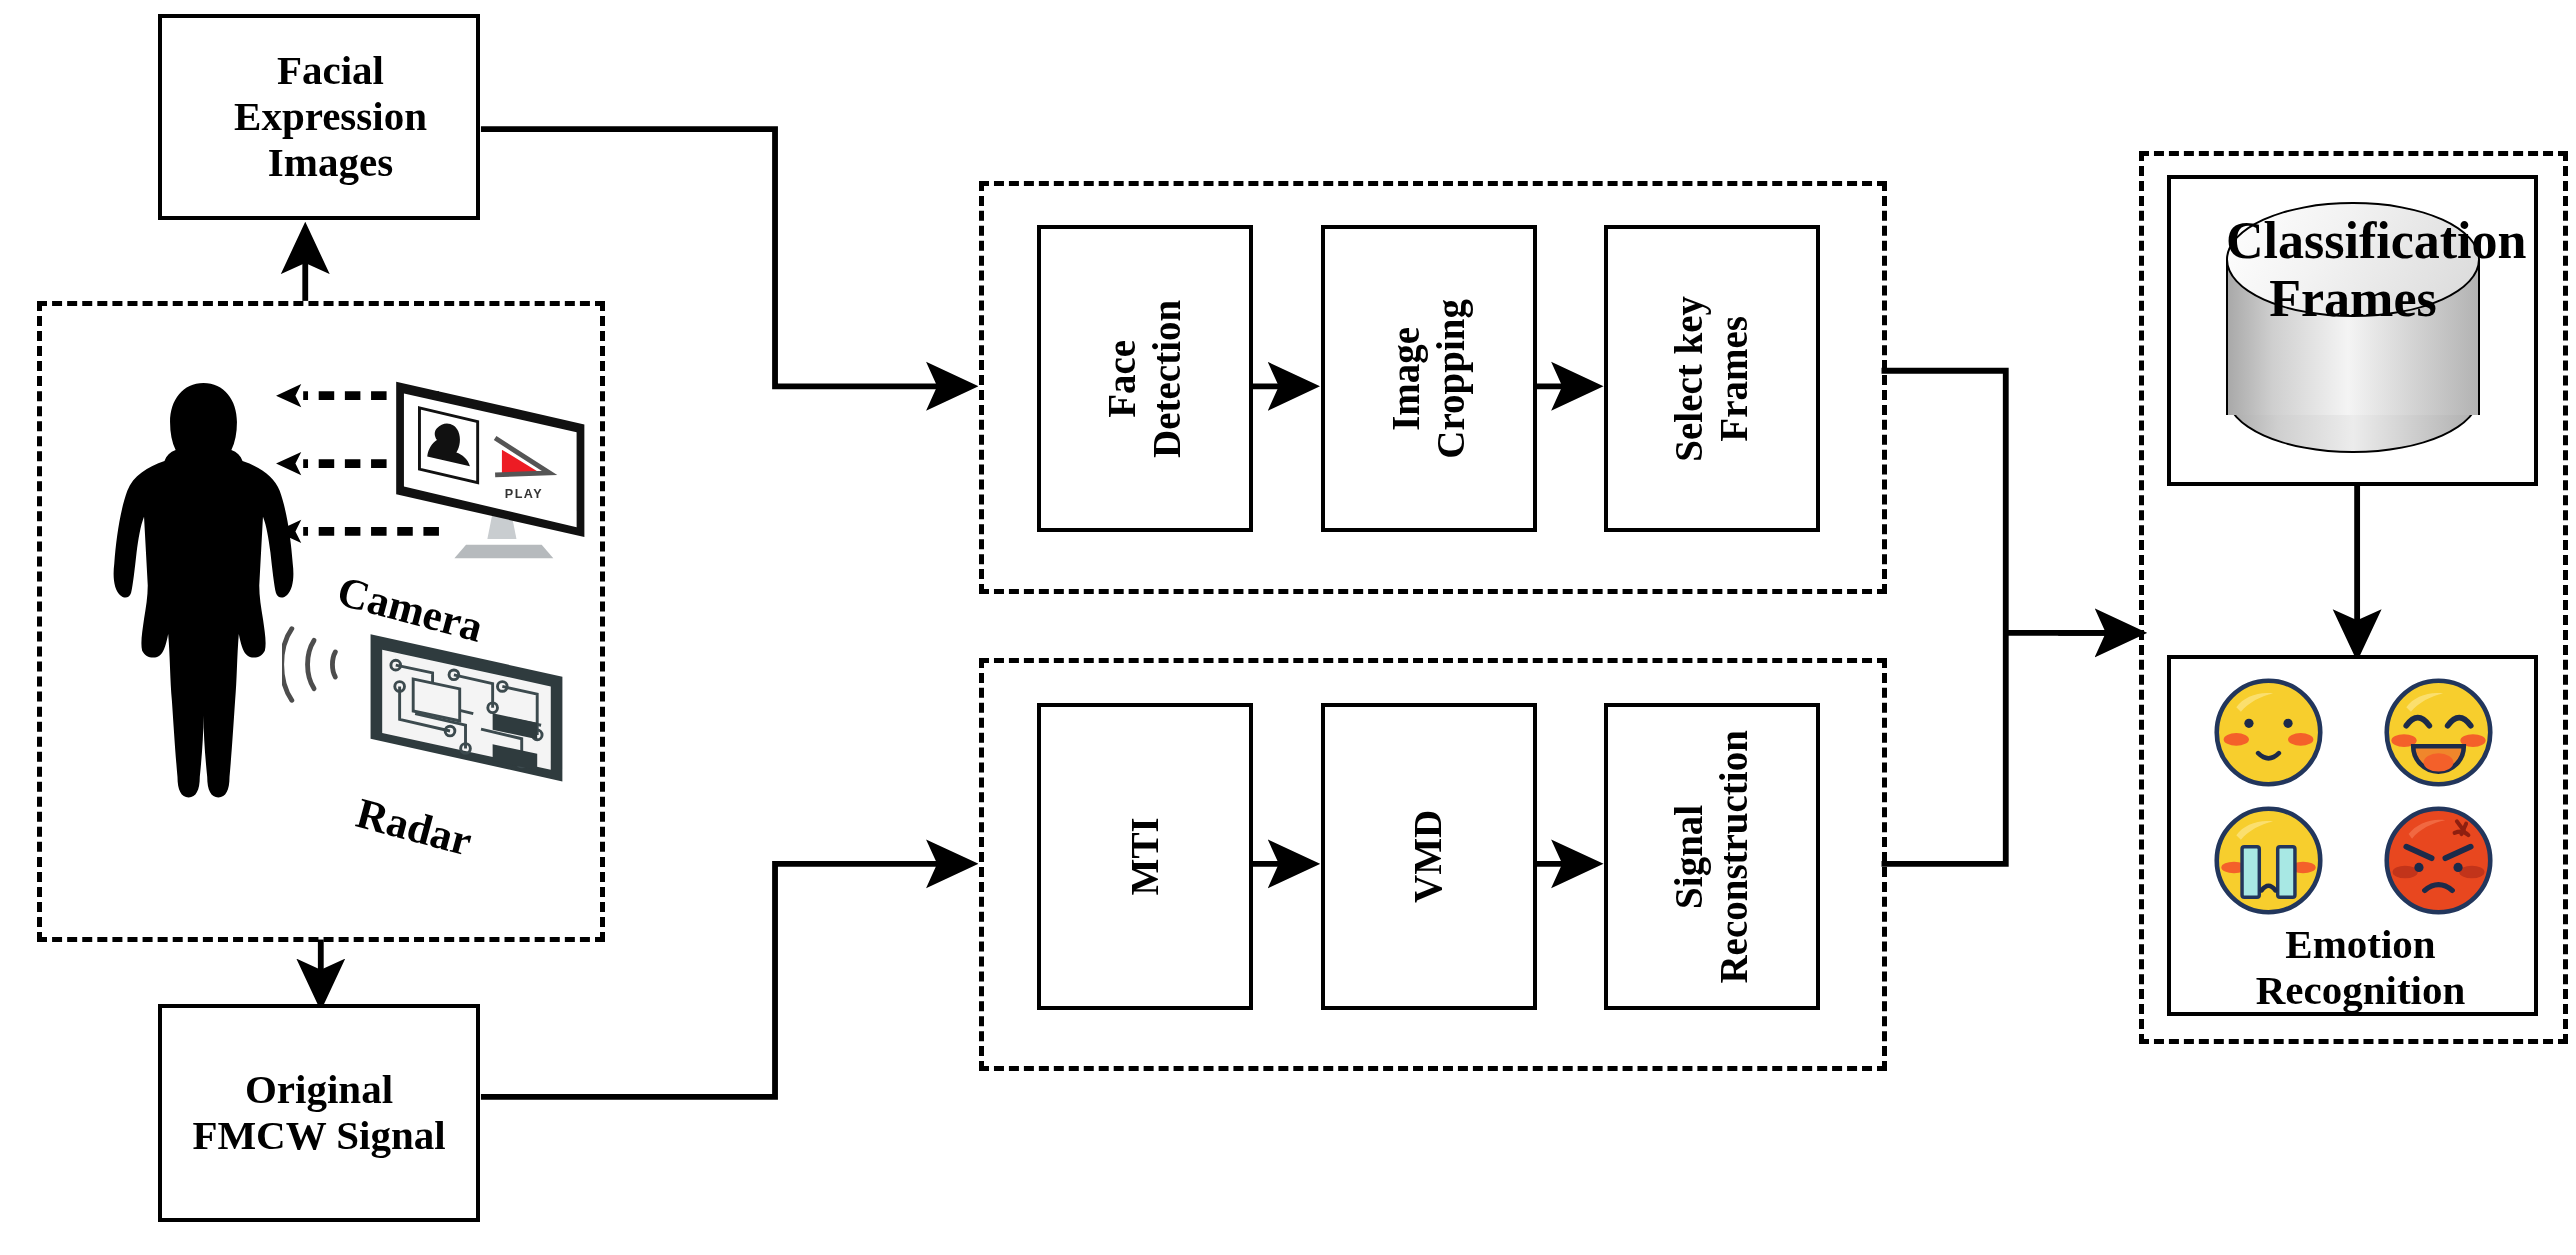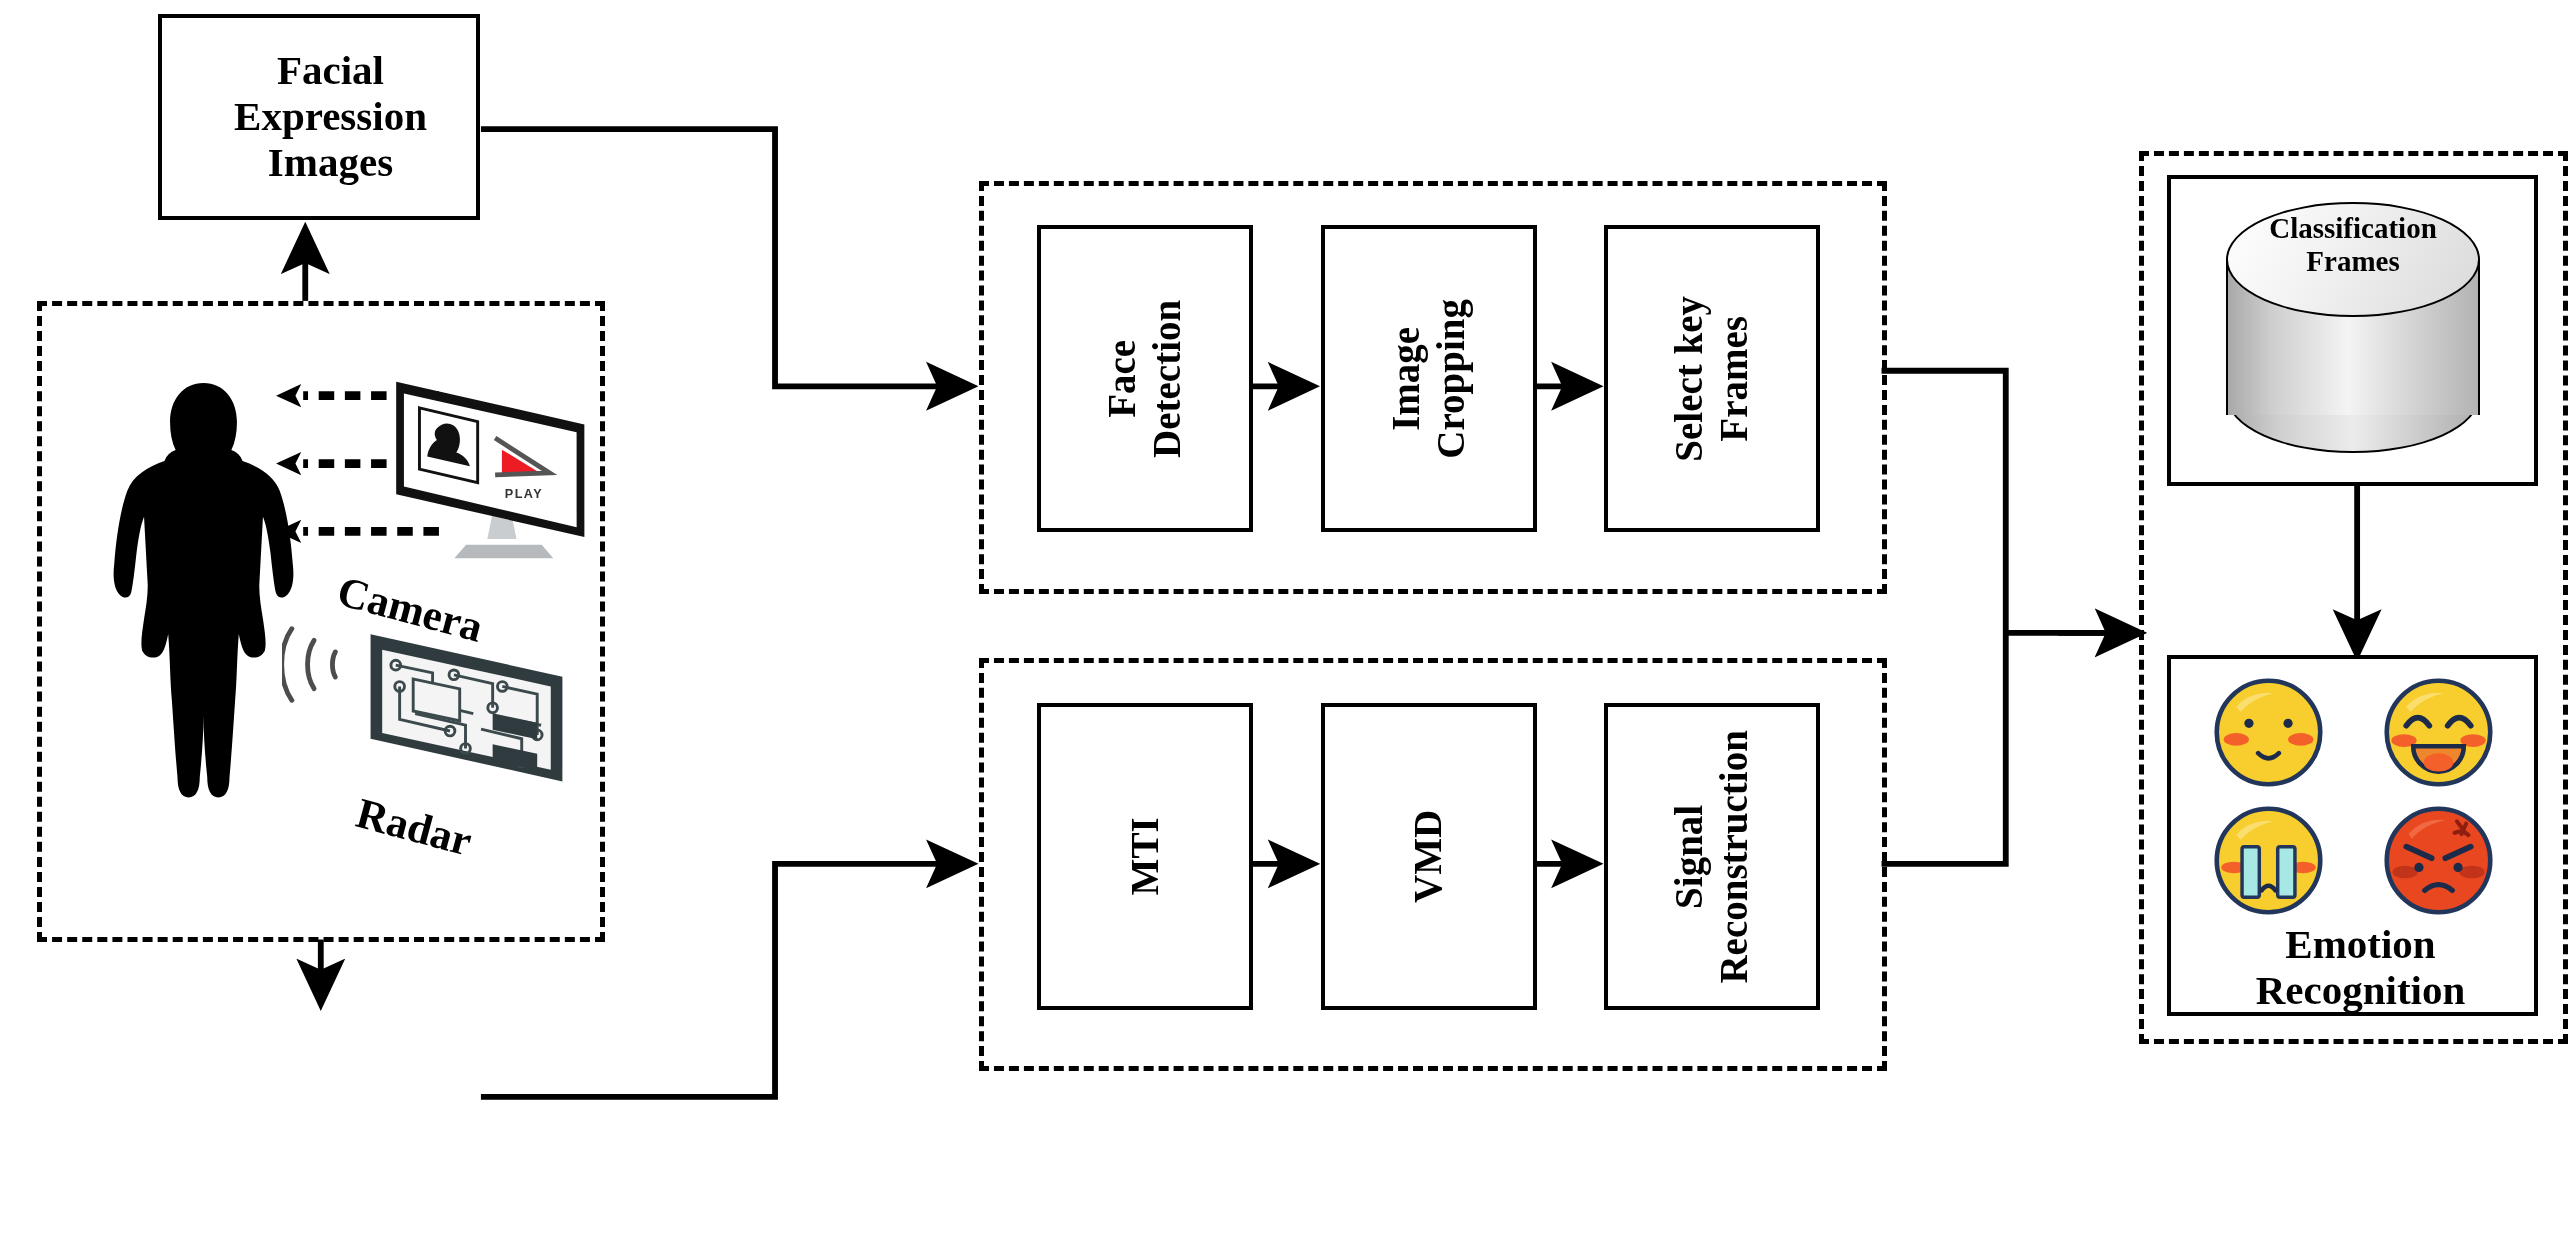--- a/index.html
+++ b/index.html
@@ -33,21 +33,21 @@
   .cyl-top{position:absolute;left:0;top:0;width:100%;height:46%;
            border:2.9px solid #000;border-radius:50%;box-sizing:border-box;
            background:linear-gradient(120deg,#ffffff 0%,#f2f2f2 40%,#d9d9d9 100%);z-index:3;}
   .cyl-body{position:absolute;left:0;top:23%;width:100%;height:62%;
             border-left:2.9px solid #000;border-right:2.9px solid #000;box-sizing:border-box;
             background:linear-gradient(90deg,#a9a9a9 0%,#cfcfcf 18%,#f4f4f4 48%,#d6d6d6 72%,#b3b3b3 100%);z-index:1;}
   .cyl-bot{position:absolute;left:0;bottom:0;width:100%;height:46%;
            border:2.9px solid #000;border-radius:50%;box-sizing:border-box;
            background:linear-gradient(90deg,#a9a9a9 0%,#cfcfcf 20%,#ececec 50%,#cdcdcd 75%,#aeaeae 100%);z-index:0;}
   .cyl-label{position:absolute;left:0;top:4%;width:100%;z-index:5;text-align:center;
-             font-weight:bold;font-size:29px;line-height:1.12;color:#000;}
+             font-weight:bold;font-size:52px;line-height:1.12;color:#000;}
 
   
   .emoji-grid{position:absolute;display:grid;grid-template-columns:1fr 1fr;
               grid-template-rows:1fr 1fr;justify-items:center;align-items:center;}
   .emoji{width:115px;height:115px;}
 
   .capt{position:absolute;text-align:center;font-weight:bold;color:#000;line-height:1.12;}
 </style>
 </head>
 <body>
@@ -80,20 +80,25 @@
 
     <path d="M2428,500 L2428,672" stroke="#000" stroke-width="6" fill="none" marker-end="url(#ah)"></path>
   </svg>
 
   <div class="box" style="left:158px;top:13.6px;width:322px;height:206px;font-size:41px;padding-left:23px;">
     <div class="ttl">
       Facial<br>Expression<br>Images
     </div>
   </div>
 
+  <div class="box" style="left:158px;top:1004px;width:322px;height:218px;font-size:41px;">
+    <div class="ttl">
+      Original<br>FMCW Signal
+    </div>
+  </div>
 
   <div class="dashgroup" style="left:37px;top:301px;width:568px;height:641px;"></div>
 
   <svg class="scene" style="left:92px;top:374px;width:223px;height:505px;" viewBox="0 0 120 270">
     <path fill="#000" d="M60 4c-11 0-18 9-18 21 0 6 1 11 3 15-3 1-5 3-6 6-9 3-17 8-20 16-4 11-6 26-7 39-1 8 0 14 3 17 2 2 5 2 6-1 1-4 2-13 3-22 1-7 2-14 4-19l2 37c0 6-1 12-2 18-1 7-2 13-1 17 2 4 7 5 10 2 2-2 3-6 4-11 1 12 1 25 2 36 1 15 2 30 3 41 0 7 2 11 6 11 4 0 6-4 6-11 1-10 2-22 2-33 0 11 1 23 2 33 0 7 2 11 6 11 4 0 6-4 6-11 1-11 2-26 3-41 1-11 1-24 2-36 1 5 2 9 4 11 3 3 8 2 10-2 1-4 0-10-1-17-1-6-2-12-2-18l2-37c2 5 3 12 4 19 1 9 2 18 3 22 1 3 4 3 6 1 3-3 4-9 3-17-1-13-3-28-7-39-3-8-11-13-20-16-1-3-3-5-6-6 2-4 3-9 3-15 0-12-7-21-18-21z"></path>
   </svg>
 
   <svg class="scene" style="left:272px;top:384px;width:170px;height:160px;" viewBox="0 0 175 165">
     <g stroke="#000" stroke-width="9" fill="none" stroke-dasharray="16 11">
       <line x1="172" y1="12" x2="32" y2="12"></line>

